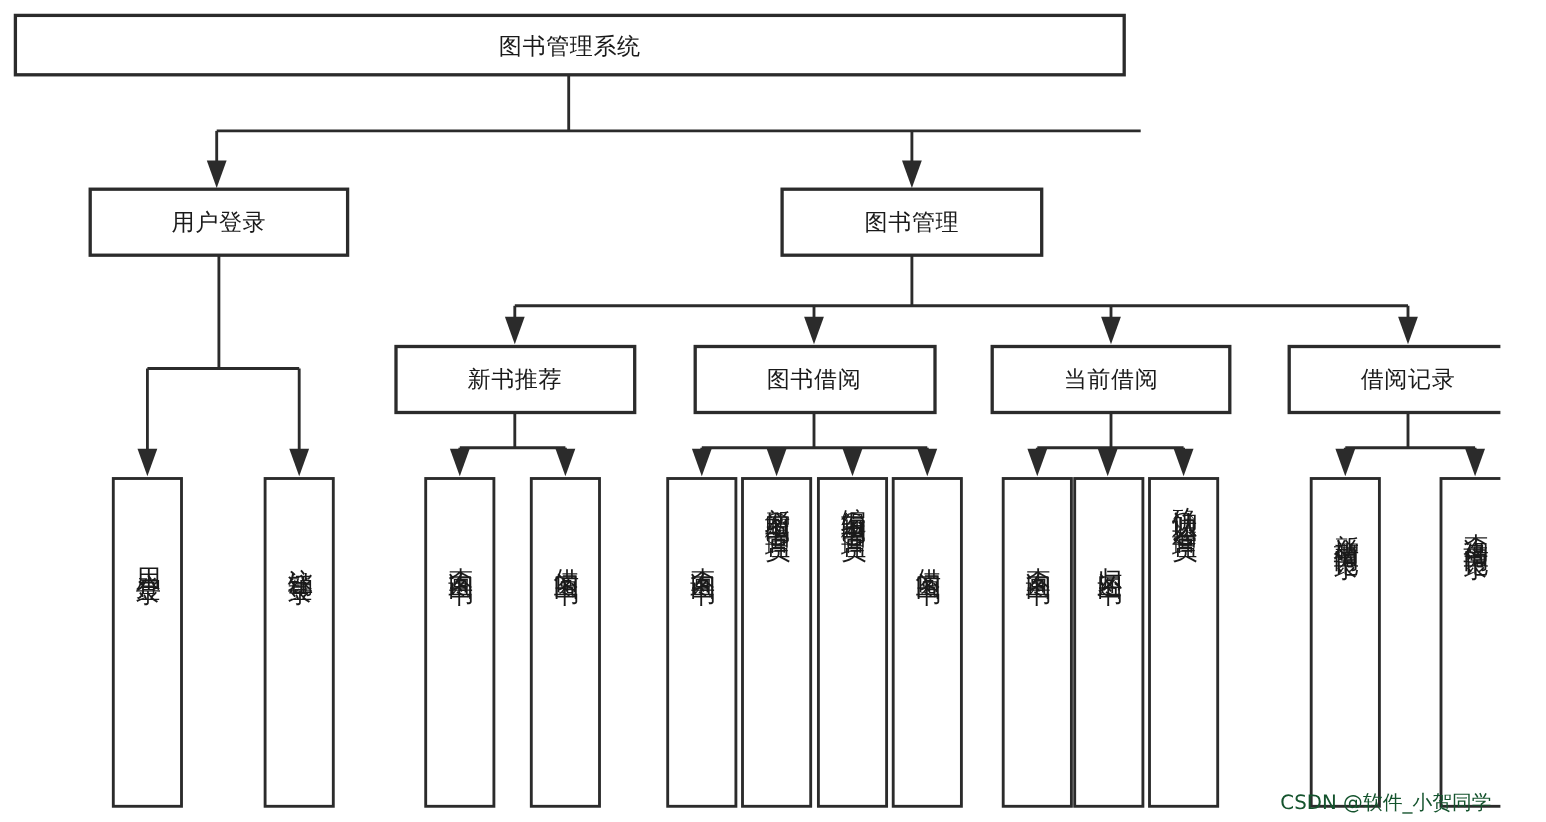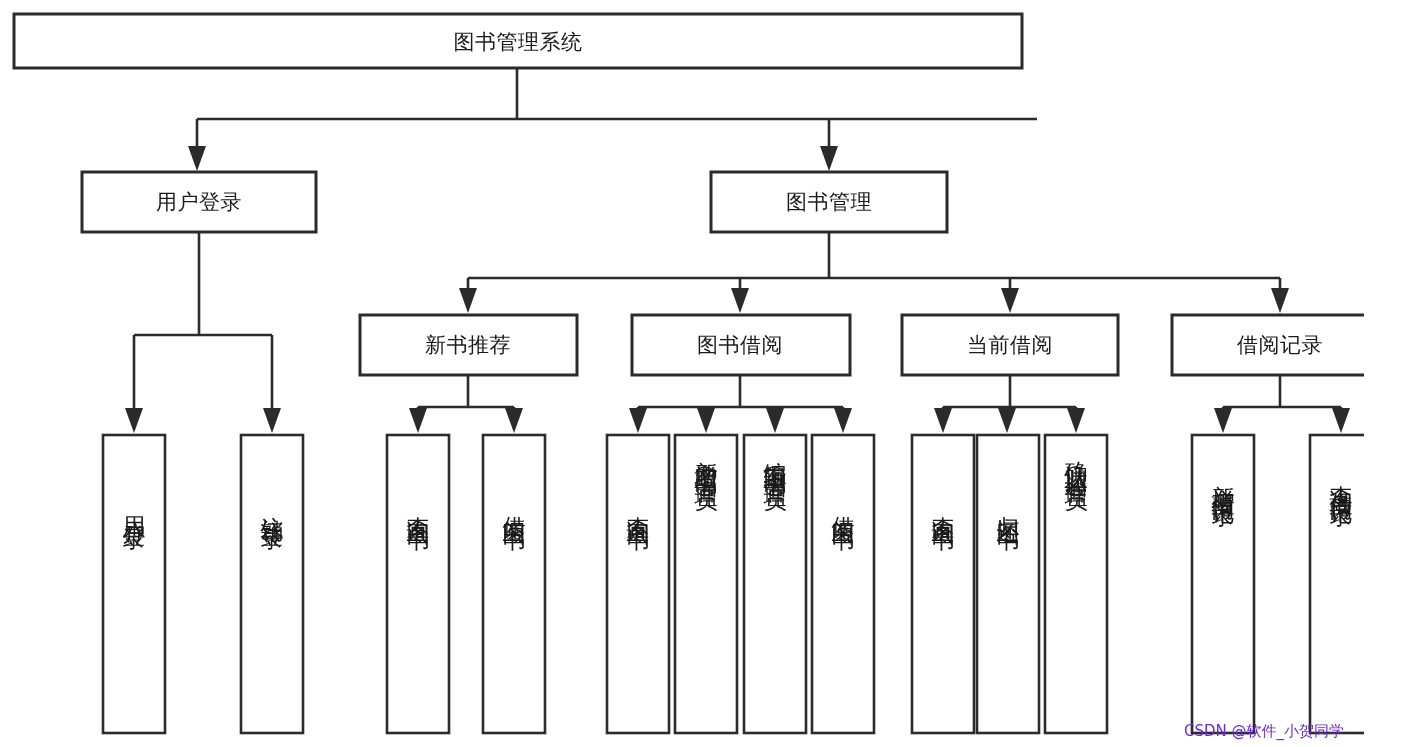--- a/index.html
+++ b/index.html
@@ -64,25 +64,25 @@
     font-family: "DejaVu Sans", "Liberation Sans", sans-serif;
     font-size: 23px;
     line-height: 1;
     color: #1a1a1a;
     letter-spacing: 4px;
     white-space: nowrap;
     text-align: left;
   }
   .watermark {
     position: absolute;
-    right: 20px;
+    right: 8px;
     bottom: 6px;
     font-family: "DejaVu Sans", "Liberation Sans", sans-serif;
-    font-size: 15px;
-    color: #6d28d9;
+    font-size: 18px;
+    color: #14532d;
     white-space: nowrap;
     pointer-events: none;
   }
 </style>
 </head>
 <body>
 
 <div id="diagram-root">
 
   <svg class="canvas" viewBox="0 0 1405 747" xmlns="http://www.w3.org/2000/svg">

